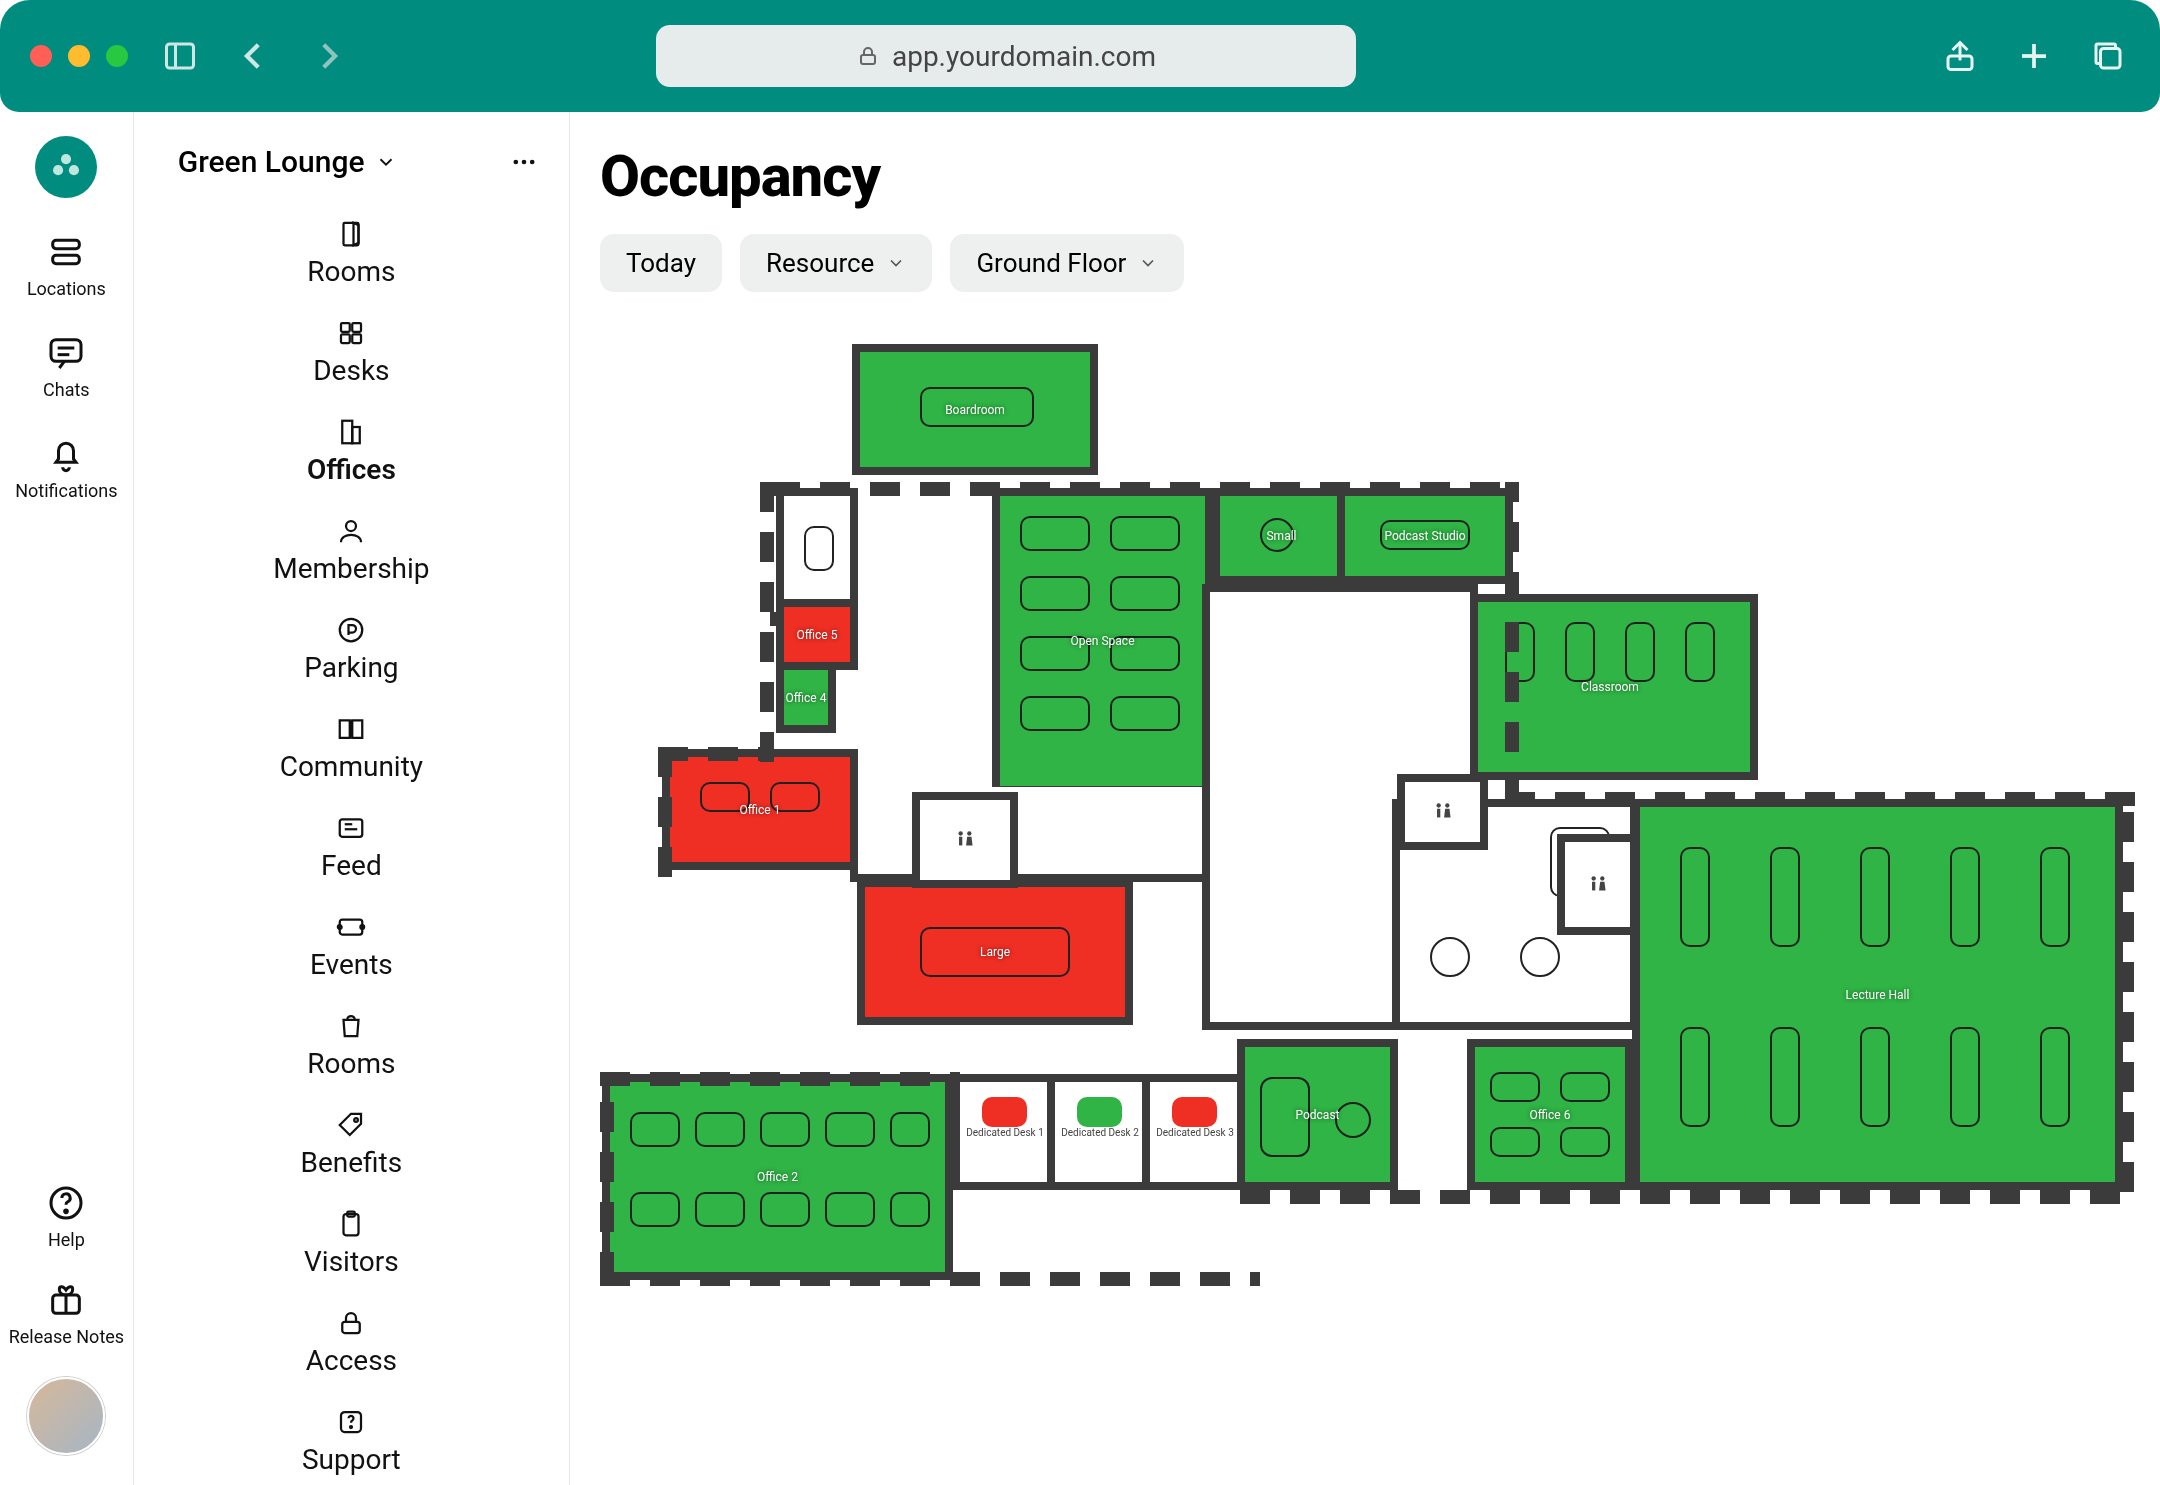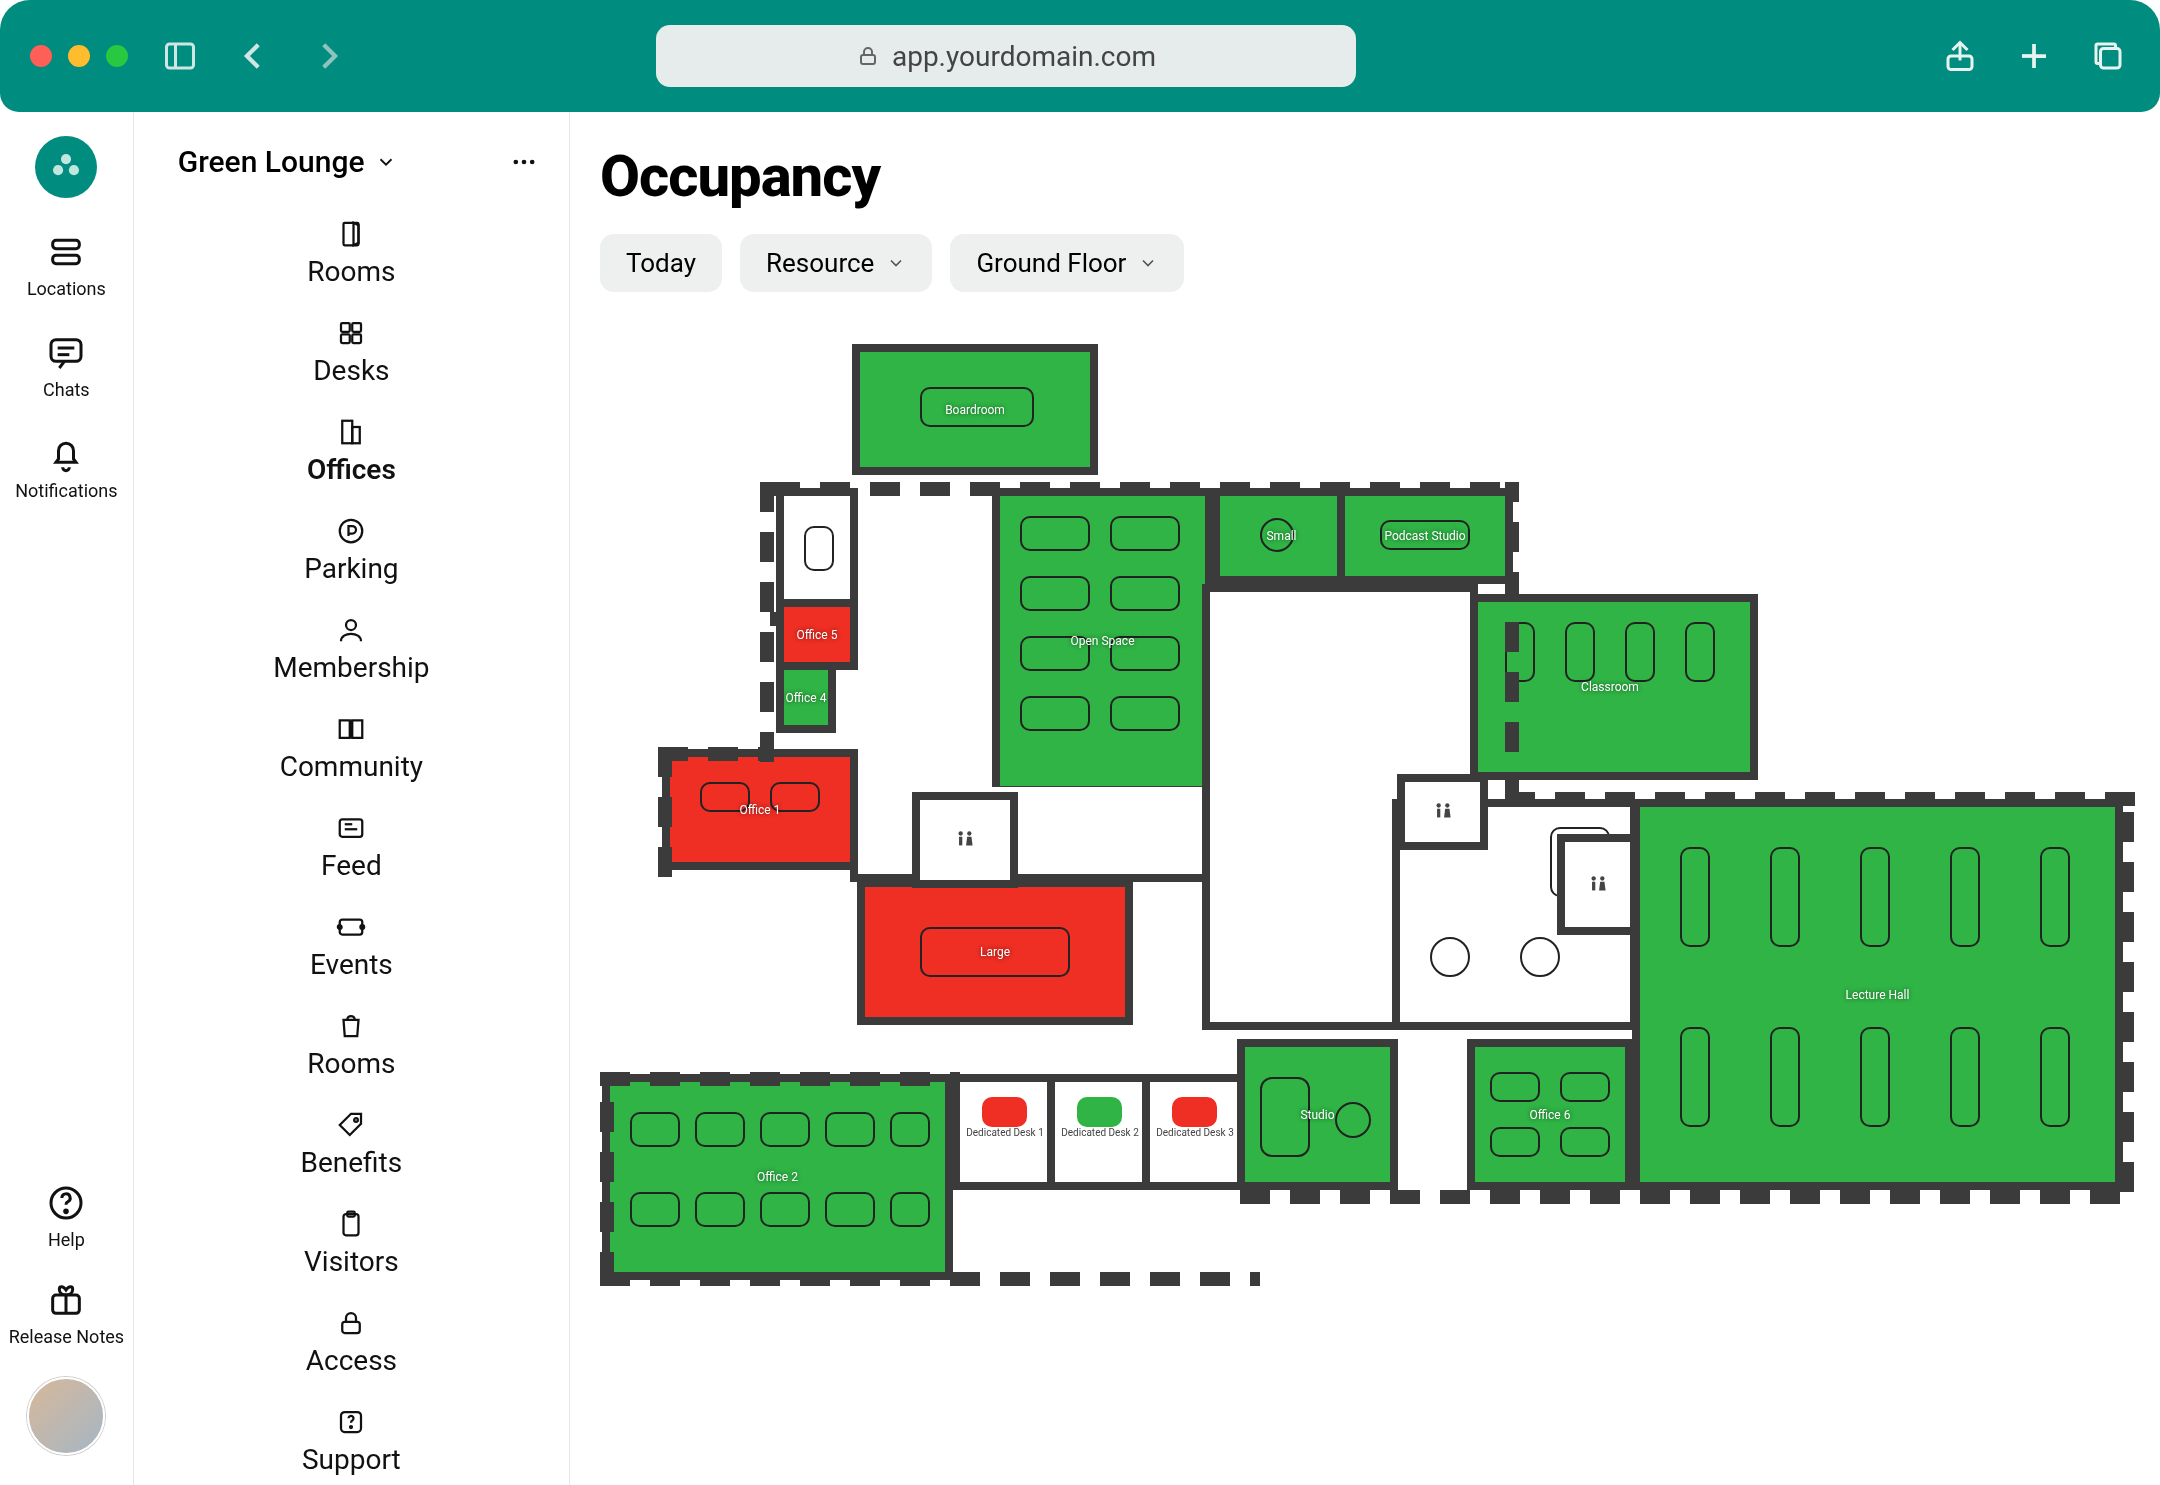--- a/index.html
+++ b/index.html
@@ -218,34 +218,34 @@
             <svg viewBox="0 0 24 24">
               <rect x="5" y="3" width="8" height="18"></rect>
               <rect x="13" y="8" width="6" height="13"></rect>
             </svg>
           </span>
           <span>Offices</span>
         </li>
       <li class="nav-item">
           <span class="ic">
             <svg viewBox="0 0 24 24">
+              <circle cx="12" cy="8" r="4"></circle>
+              <path d="M4 21c0-4 4-6 8-6s8 2 8 6"></path>
+            </svg>
+          </span>
+          <span>Membership</span>
+        </li>
+      <li class="nav-item">
+          <span class="ic">
+            <svg viewBox="0 0 24 24">
               <circle cx="12" cy="12" r="9"></circle>
               <path d="M10 16V8h3a3 3 0 0 1 0 6h-3"></path>
             </svg>
           </span>
           <span>Parking</span>
-        </li>
-      <li class="nav-item">
-          <span class="ic">
-            <svg viewBox="0 0 24 24">
-              <circle cx="12" cy="8" r="4"></circle>
-              <path d="M4 21c0-4 4-6 8-6s8 2 8 6"></path>
-            </svg>
-          </span>
-          <span>Membership</span>
         </li>
       <li class="nav-item">
           <span class="ic">
             <svg viewBox="0 0 24 24">
               <path d="M3 5h8v14H3zM13 5h8v14h-8z"></path>
               <line x1="12" y1="5" x2="12" y2="19"></line>
             </svg>
           </span>
           <span>Community</span>
         </li>
@@ -425,21 +425,21 @@
         <span class="room-label" style="color:#444; text-shadow:none; font-size:10px;">Dedicated Desk 2</span>
       </div>
       <div class="room white outline" style="left:550px; top:730px; width:90px; height:100px;">
         <div class="table-rect" style="left:22px; top:15px; width:45px; height:30px; background:#ef2e24; border-color:#ef2e24;"></div>
         <span class="room-label" style="color:#444; text-shadow:none; font-size:10px;">Dedicated Desk 3</span>
       </div>
 
       <div class="room green outline" style="left:645px; top:695px; width:145px; height:135px;">
         <div class="sofa" style="left:15px; top:30px; width:50px; height:80px;"></div>
         <div class="round" style="left:90px; top:55px; width:36px; height:36px;"></div>
-        <span class="room-label">Studio</span>
+        <span class="room-label">Podcast</span>
       </div>
 
       <div class="room green outline" style="left:875px; top:695px; width:150px; height:135px;">
         <span class="room-label">Office 6</span>
         <div class="table-rect" style="left:15px; top:25px; width:50px; height:30px;"></div>
         <div class="table-rect" style="left:85px; top:25px; width:50px; height:30px;"></div>
         <div class="table-rect" style="left:15px; top:80px; width:50px; height:30px;"></div>
         <div class="table-rect" style="left:85px; top:80px; width:50px; height:30px;"></div>
       </div>
 

